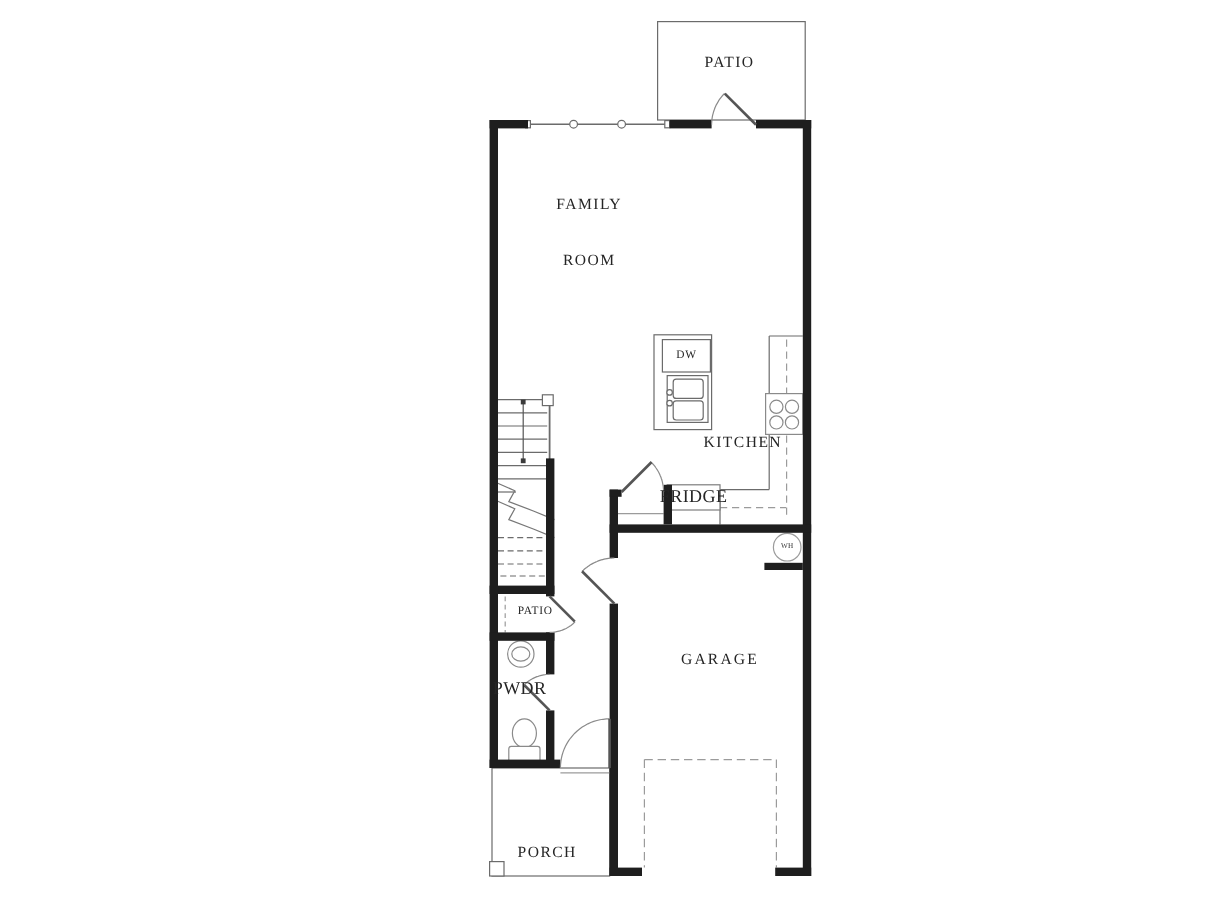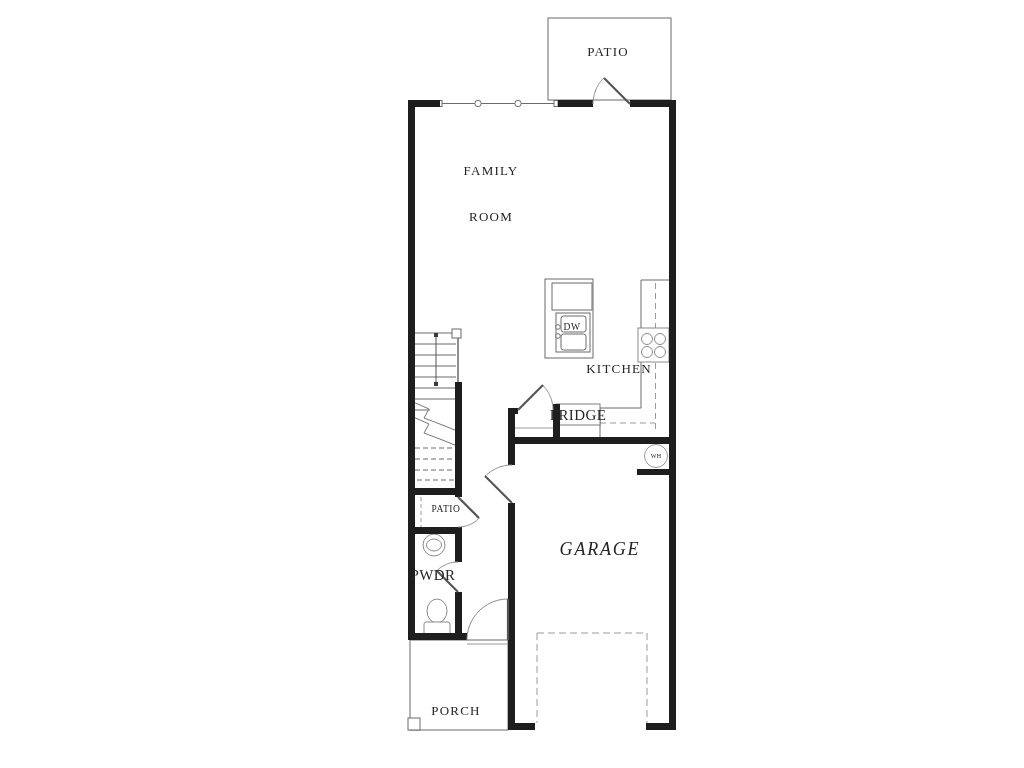--- a/index.html
+++ b/index.html
@@ -5,21 +5,21 @@
   html,body{margin:0;padding:0;background:#ffffff;}
   .canvas{position:relative;width:1024px;height:768px;background:#ffffff;overflow:hidden;
           font-family:"Liberation Serif",serif;}
   .plan-svg{position:absolute;left:0;top:0;}
   .label{position:absolute;transform:translate(-50%,-50%);white-space:nowrap;
          color:#252525;font-family:"Liberation Serif",serif;line-height:1;}
   .label.room{font-size:13px;letter-spacing:1.2px;}
   .label.room-sm{font-size:9.5px;letter-spacing:0.6px;}
   .label.appliance{font-size:15px;letter-spacing:0.4px;}
   .label.tiny{font-size:6px;letter-spacing:0.2px;}
-  .label.garage{font-size:18px;letter-spacing:1.8px;font-style:italic;}
+  .label.garage{font-size:13px;letter-spacing:1.8px;}
 </style>
 </head>
 <body>
 
 <div class="canvas">
 
   <svg class="plan-svg" width="1024" height="768" viewBox="0 0 1024 768">
 
     <g stroke="#9b9b9b" stroke-width="1" stroke-dasharray="6 4" fill="none">
       <line x1="655.5" y1="283" x2="655.5" y2="433"></line>
@@ -169,16 +169,16 @@
   </svg>
 
   <div class="label room" style="left:608px;top:51px;">PATIO</div>
   <div class="label room" style="left:491px;top:170px;">FAMILY</div>
   <div class="label room" style="left:491px;top:184px;margin-top:32px;">ROOM</div>
   <div class="label room" style="left:619px;top:368px;">KITCHEN</div>
   <div class="label garage" style="left:600px;top:549px;">GARAGE</div>
   <div class="label room" style="left:456px;top:682px;margin-top:28px;">PORCH</div>
   <div class="label room-sm" style="left:446px;top:510px;">PATIO</div>
   <div class="label appliance" style="left:433px;top:575px;">PWDR</div>
-  <div class="label room-sm" style="left:572px;top:297px;margin-top:31px;">DW</div>
+  <div class="label room-sm" style="left:572px;top:297px;">DW</div>
   <div class="label appliance" style="left:578px;top:415px;">FRIDGE</div>
   <div class="label tiny" style="left:656px;top:456px;">WH</div>
 </div>
 
 </body></html>

